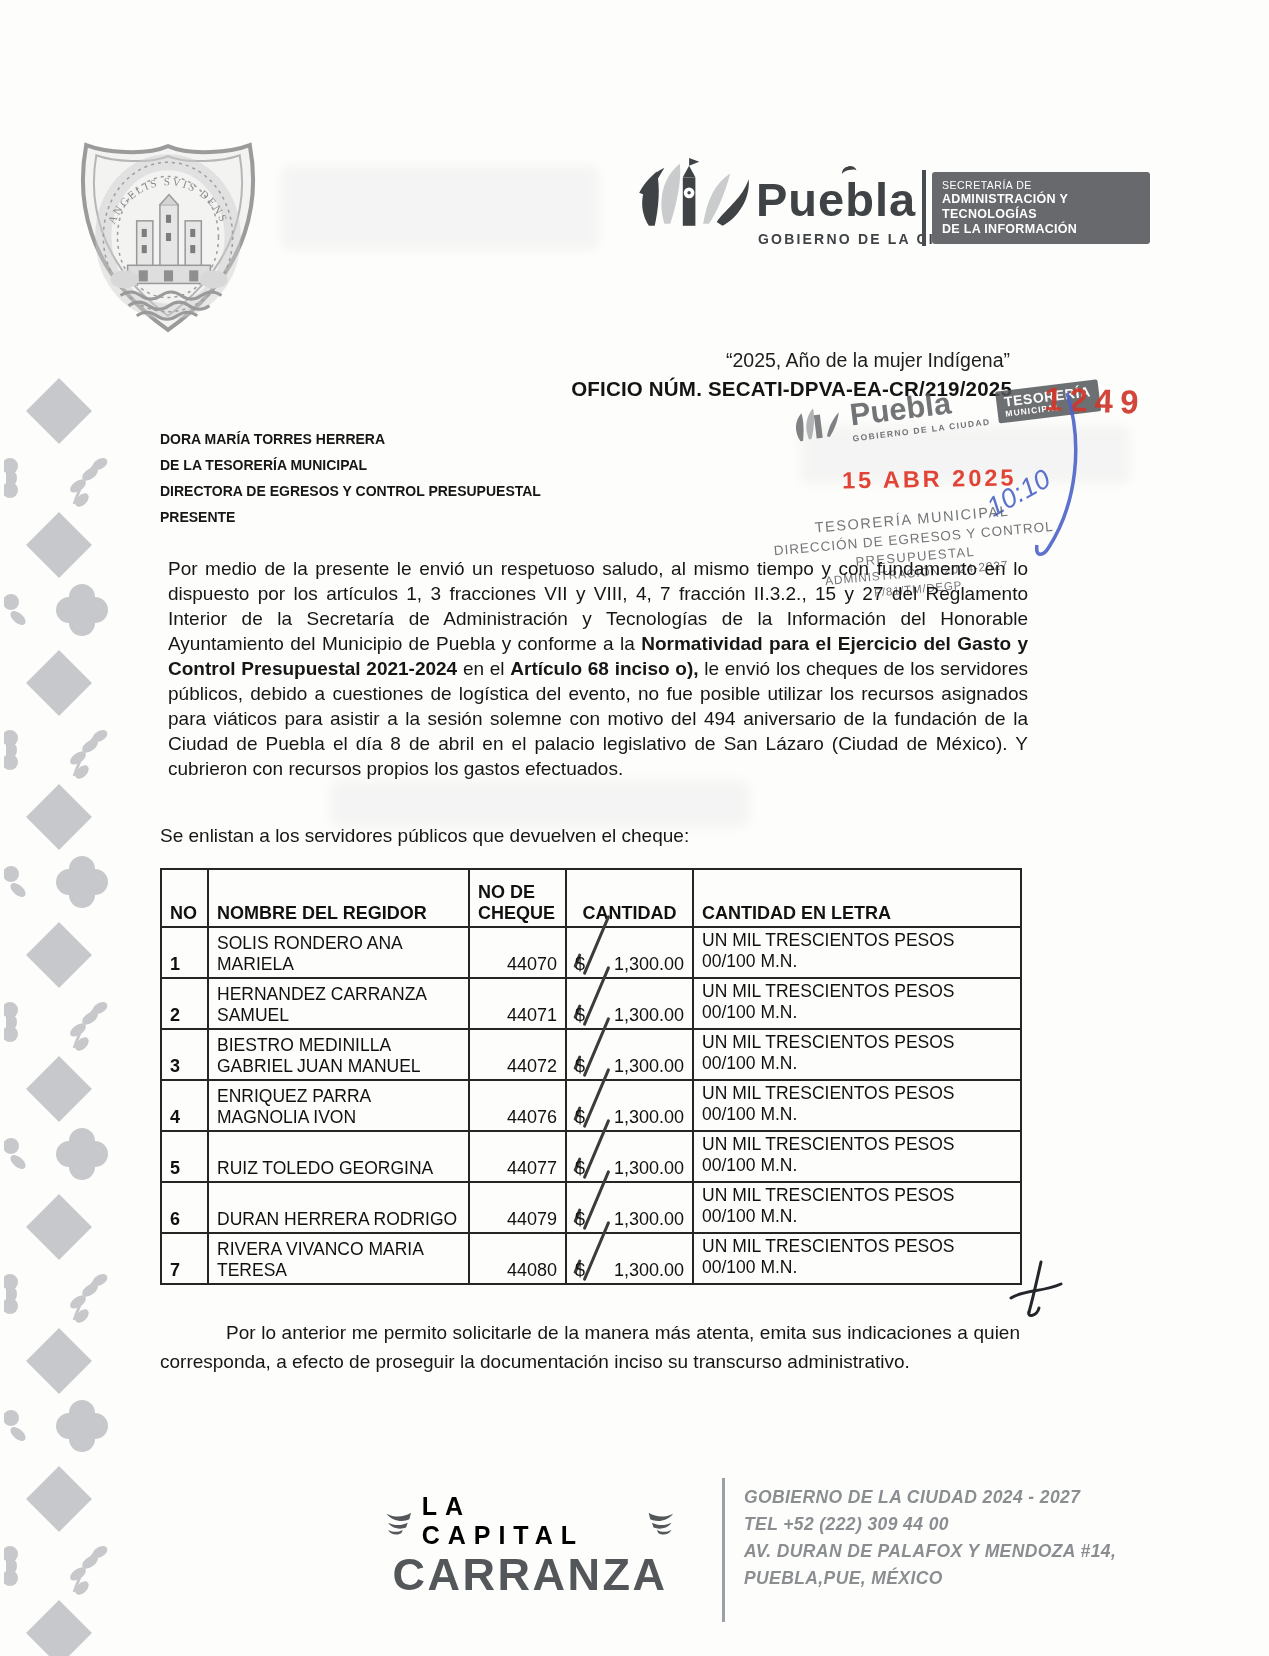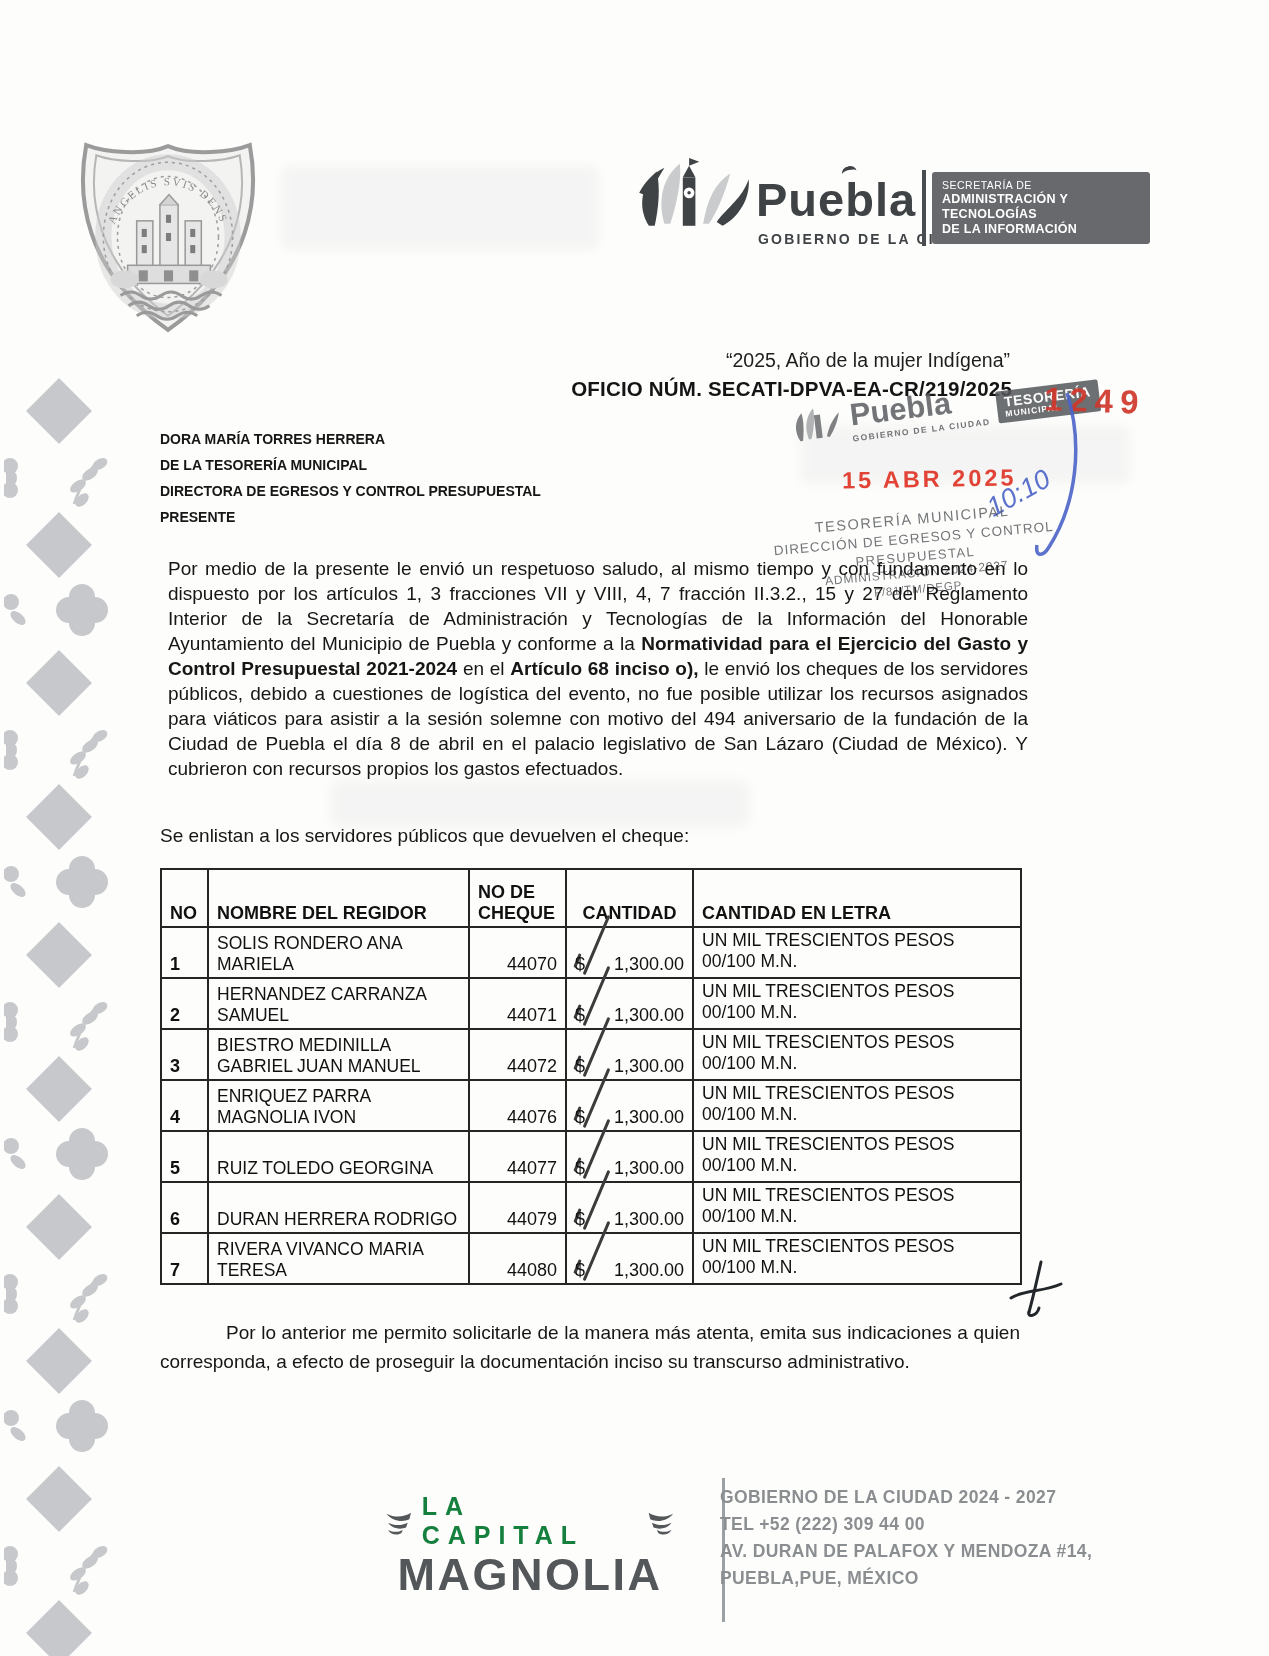--- a/index.html
+++ b/index.html
@@ -55,21 +55,21 @@
   td.c-no{vertical-align:bottom;font-weight:700;padding-left:9px;}
   td.c-nom{vertical-align:bottom;line-height:1.2;font-size:17.5px;}
   td.c-chq{vertical-align:bottom;text-align:right;padding-right:18px;position:relative;}
   td.c-cant{vertical-align:bottom;position:relative;}
   td.c-letra{vertical-align:top;line-height:1.22;padding-top:3px;font-size:17.5px;}
   .amt-row{display:flex;justify-content:space-between;align-items:flex-end;}
   .ink-tick{position:absolute;right:-13px;bottom:9px;width:2.5px;height:15px;background:#3a3a3a;transform:rotate(22deg);border-radius:2px;}
   .ink-slash{position:absolute;left:28px;top:-15px;width:3px;height:64px;background:#3c3c3c;transform:rotate(23deg);border-radius:3px;z-index:3;}
   
   .cap-row{display:flex;align-items:center;justify-content:center;gap:9px;}
-  .cap-top{font-size:25px;font-weight:700;letter-spacing:8px;color:#15803d;}
+  .cap-top{font-size:25px;font-weight:700;letter-spacing:8px;color:#000000;}
   .cap-big{font-size:45px;font-weight:800;letter-spacing:2.5px;color:#54575a;line-height:1;margin-top:2px;text-align:center;}
   .foot-div{width:3px;background:#9aa0a3;}
   .foot-right{font-size:17.5px;font-weight:700;color:#8b8e91;line-height:27px;letter-spacing:.4px;}
   
   .bleed{background:#6a6a6a;opacity:.05;filter:blur(5px);border-radius:10px;}
 </style>
 </head>
 <body>
 
 <div class="page">
@@ -351,23 +351,23 @@
       </svg>
       <span class="cap-top">LA CAPITAL</span>
       <svg viewBox="0 0 40 36" width="34" height="30">
         <g fill="#54575a">
           <path d="M2,8 C12,14 22,14 32,9 C25,18 13,20 4,16 Z"></path>
           <path d="M6,20 C14,24 22,24 30,20 C26,27 16,29 8,26 Z"></path>
           <path d="M12,29 C18,32 24,32 30,29 C27,35 19,36 14,33 Z"></path>
         </g>
       </svg>
     </div>
-    <div class="cap-big">MAGNOLIA</div>
+    <div class="cap-big">CARRANZA</div>
   </div>
   <div class="abs foot-div" style="left:722px;top:1478px;height:144px;"></div>
-  <div class="abs foot-right" style="left:720px;top:1484px;width:440px;">
+  <div class="abs foot-right" style="left:744px;top:1484px;width:440px;font-style:italic;">
     <div>GOBIERNO DE LA CIUDAD 2024 - 2027</div>
     <div>TEL +52 (222) 309 44 00</div>
     <div>AV. DURAN DE PALAFOX Y MENDOZA #14,</div>
     <div>PUEBLA,PUE, MÉXICO</div>
   </div>
 
 </div>
 
 </body></html>

